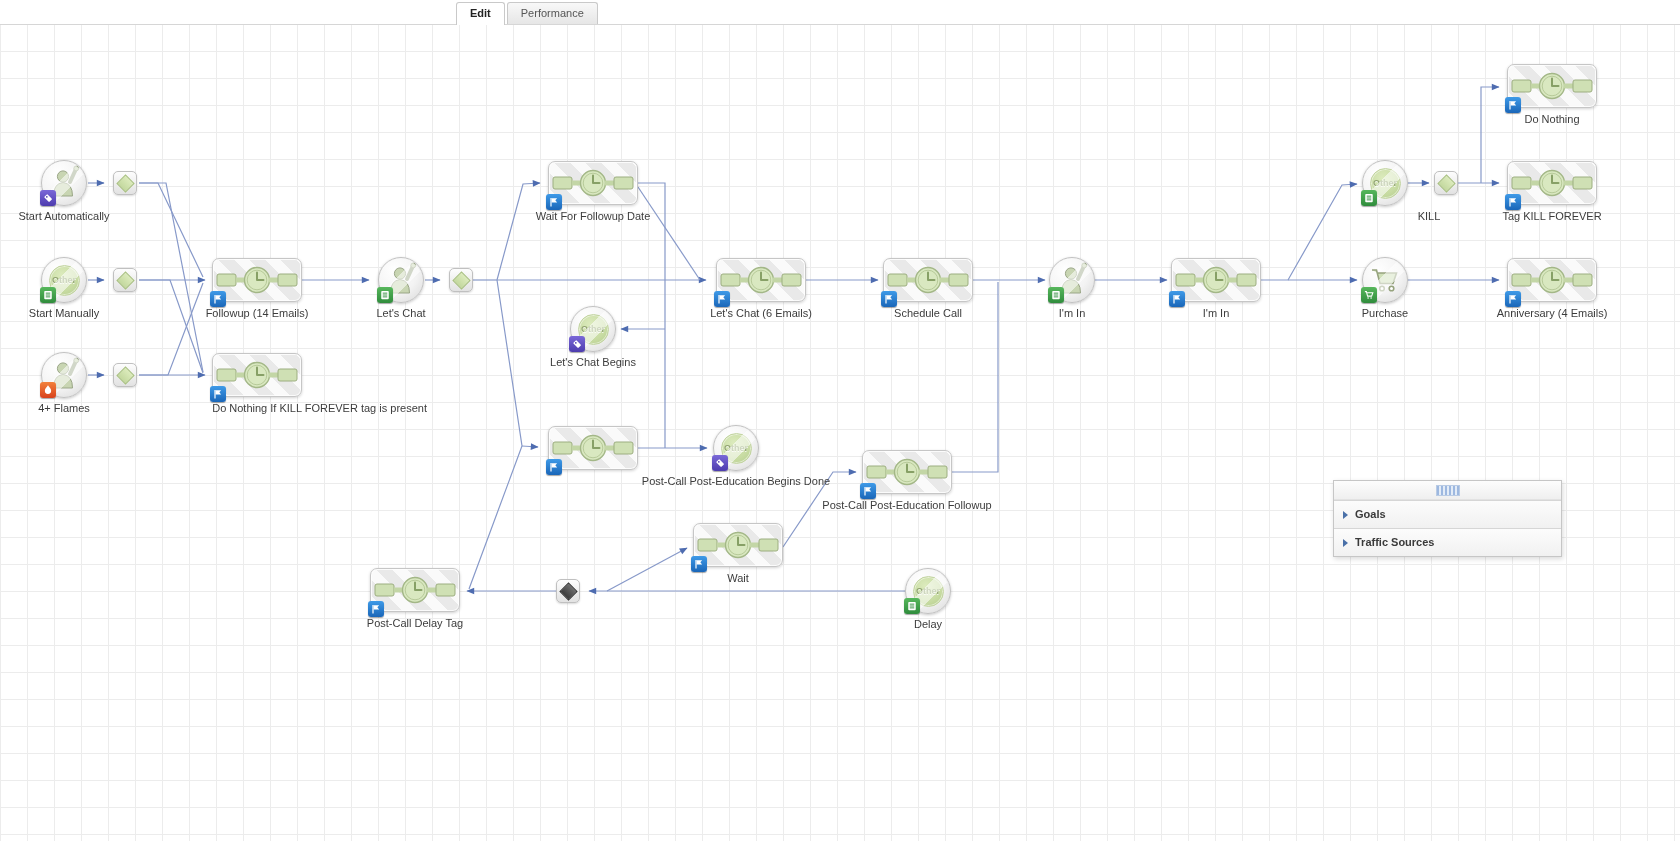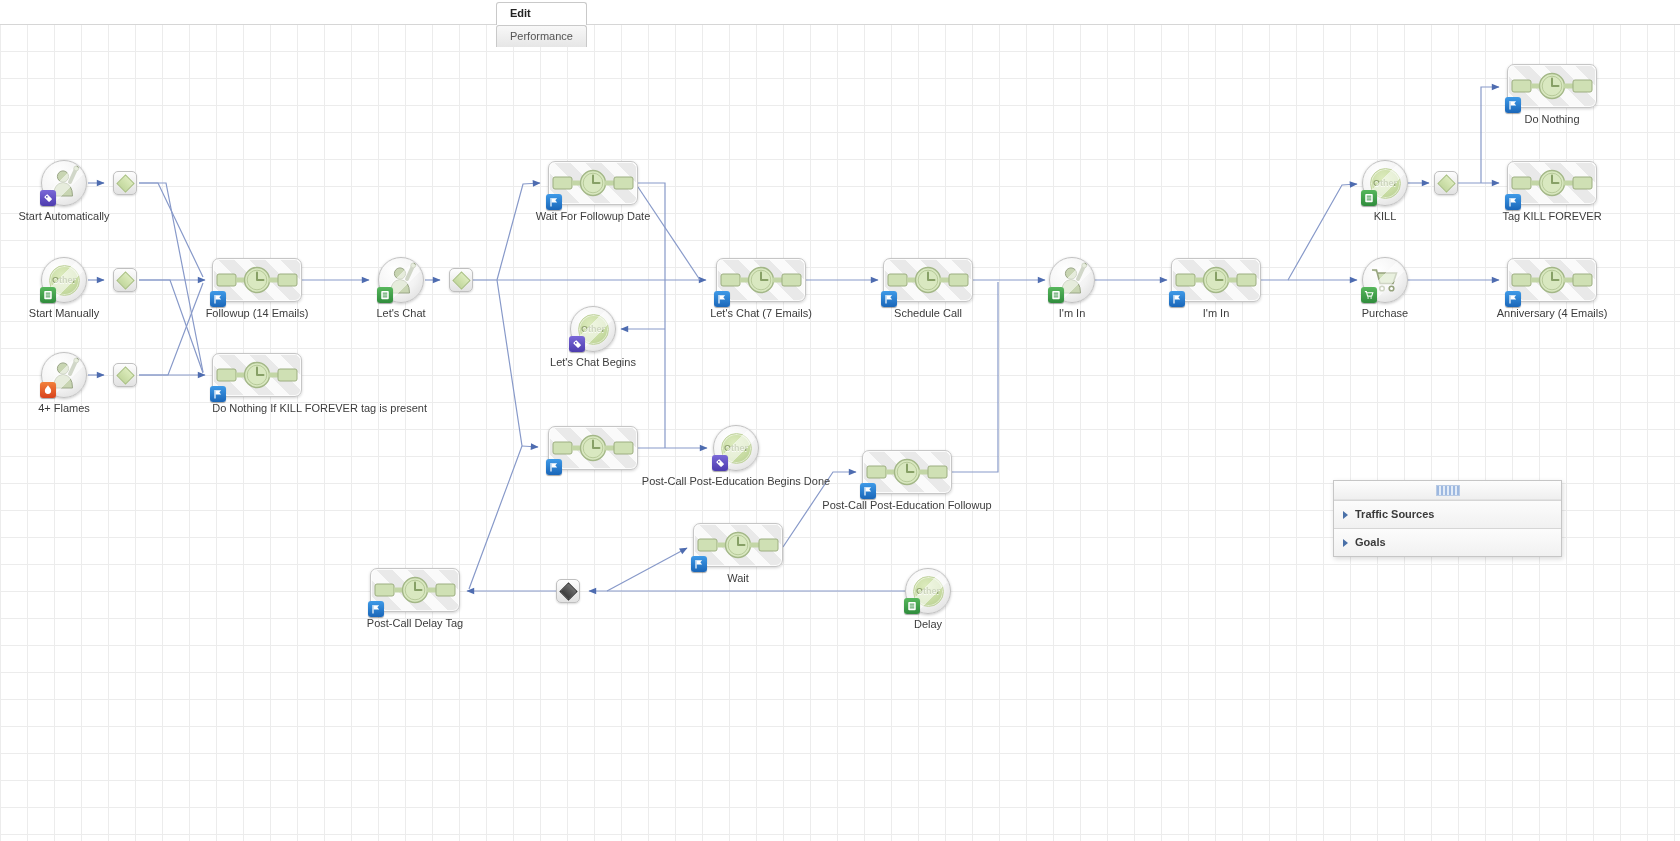--- a/index.html
+++ b/index.html
@@ -1,20 +1,20 @@
 <!DOCTYPE html>
 <html><head>
 <meta charset="utf-8">
 <style>
   html,body{margin:0;padding:0;width:1680px;height:841px;overflow:hidden;
     font-family:"Liberation Sans",sans-serif;background:#fff;}
   
   #topbar{position:absolute;left:0;top:0;width:1680px;height:24px;background:#fff;
     border-bottom:1px solid #d6d6d6;z-index:30;}
-  .tabs{position:absolute;left:496px;top:2px;display:flex;flex-direction:column;}
+  .tabs{position:absolute;left:456px;top:2px;display:flex;}
   .tab{height:21px;line-height:21px;padding:0 13px;font-size:11px;color:#555;
     border:1px solid #c9c9c9;border-bottom:none;border-radius:3px 3px 0 0;
     background:linear-gradient(#f8f8f8,#e6e6e6);margin-right:2px;cursor:pointer;}
   .tab.active{background:#fff;font-weight:bold;color:#222;height:22px;position:relative;z-index:31;}
   
   #canvas{position:absolute;left:0;top:24px;width:1680px;height:817px;background-color:#fff;
     background-image:linear-gradient(to right,#ececec 1px,transparent 1px),
                      linear-gradient(to bottom,#ececec 1px,transparent 1px);
     background-size:27px 27px;}
   #edges{position:absolute;left:0;top:-24px;width:1680px;height:841px;pointer-events:none;}
@@ -384,21 +384,21 @@
       <div class="goal-sheen"></div>
       <div class="badge list-green">
         <svg width="12" height="12" viewBox="0 0 16 16">
           <rect x="3" y="2.5" width="10" height="11" rx="1.2" fill="#fff"></rect>
           <g stroke="#2f8c3c" stroke-width="1.2">
             <path d="M5 5.5 h6 M5 8 h6 M5 10.5 h6"></path>
           </g>
         </svg>
       </div>
     </div>
-    <div class="node-label" style="left: 591px; top: 283px;">Let's Chat (7 Emails)</div>
+    <div class="node-label" style="left: 591px; top: 283px;">Let's Chat (6 Emails)</div>
     <div class="node seq-node" style="left: 716px; top: 234px;">
       <div class="icon-wrap">
         <svg width="84" height="32" viewBox="0 0 84 32">
           <g stroke="#9cae80" stroke-width="1">
             <rect x="2" y="10" width="19" height="12" rx="2" fill="#cfe0b4"></rect>
             <rect x="21" y="13.5" width="9" height="5" fill="#c3d6a6" stroke="none"></rect>
             <circle cx="42" cy="16" r="12.5" fill="#d9e8c0" stroke="#a3b787" stroke-width="1.4"></circle>
             <circle cx="42" cy="16" r="9.8" fill="none" stroke="#b7ca99"></circle>
             <path d="M42 16 L42 8.5 M42 16 L48.5 16" stroke="#87a066" stroke-width="2" fill="none" stroke-linecap="round"></path>
             <rect x="54" y="13.5" width="9" height="5" fill="#c3d6a6" stroke="none"></rect>
@@ -472,21 +472,21 @@
           </g>
         </svg>
       </div>
       <div class="badge flag-blue">
         <svg width="12" height="12" viewBox="0 0 16 16">
           <path d="M4 14 V2.5" stroke="#fff" stroke-width="1.6"></path>
           <path d="M4.8 3 h7.4 l-2.4 2.8 2.4 2.8 h-7.4 z" fill="#fff"></path>
         </svg>
       </div>
     </div>
-    <div class="node-label" style="left: 1215px; top: 186px;">KILL</div>
+    <div class="node-label" style="left: 1215px; top: 186px; padding-left: 44px;">KILL</div>
     <div class="node goal-node" style="left: 1362px; top: 136px;">
       <div class="icon-wrap">
         <div class="other-circle">Other</div>
       </div>
       <div class="goal-sheen"></div>
       <div class="badge list-green">
         <svg width="12" height="12" viewBox="0 0 16 16">
           <rect x="3" y="2.5" width="10" height="11" rx="1.2" fill="#fff"></rect>
           <g stroke="#2f8c3c" stroke-width="1.2">
             <path d="M5 5.5 h6 M5 8 h6 M5 10.5 h6"></path>
@@ -601,19 +601,19 @@
       <div class="decision-inner"></div>
     </div>
   </div>
 
 <div id="toolbox">
   <div id="toolbox-header">
     <div id="grip"></div>
   </div>
   <div class="toolbox-row">
     <span class="caret"></span>
-    <span>Traffic Sources</span>
+    <span>Goals</span>
   </div>
   <div class="toolbox-row">
     <span class="caret"></span>
-    <span>Goals</span>
+    <span>Traffic Sources</span>
   </div>
 </div>
 
 </body></html>

